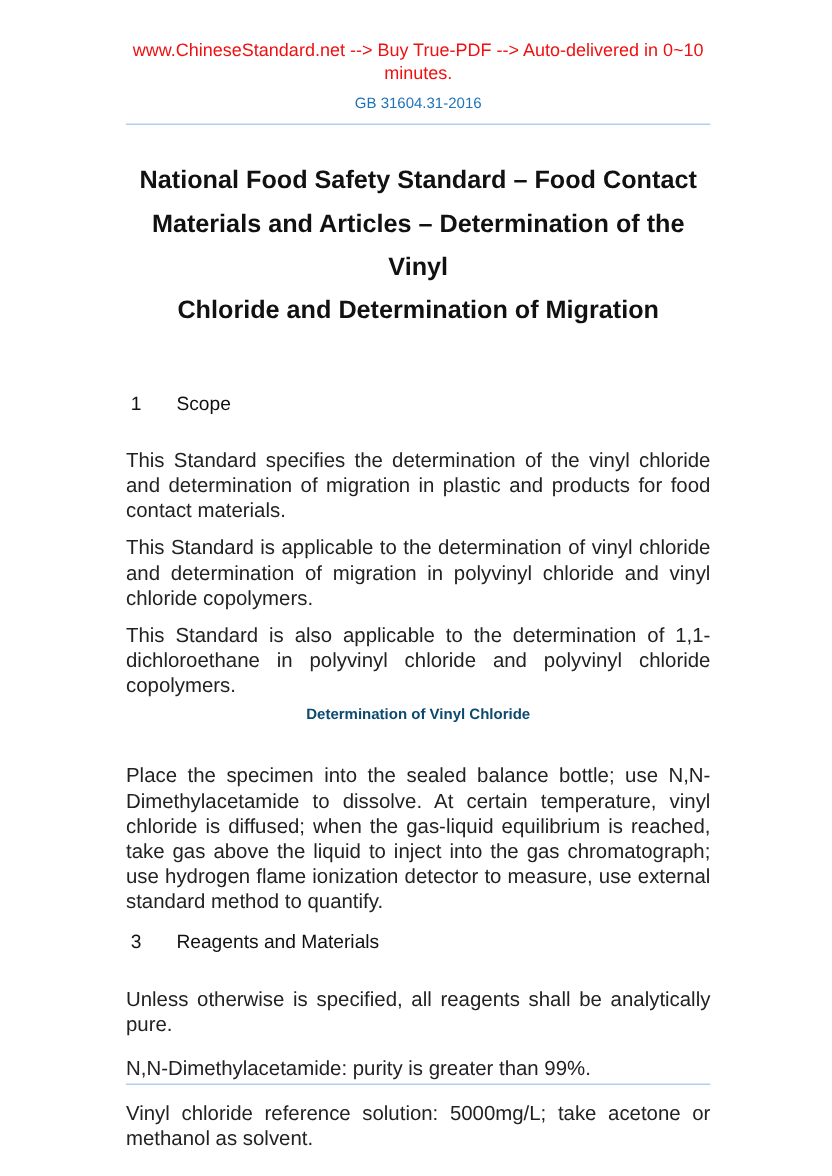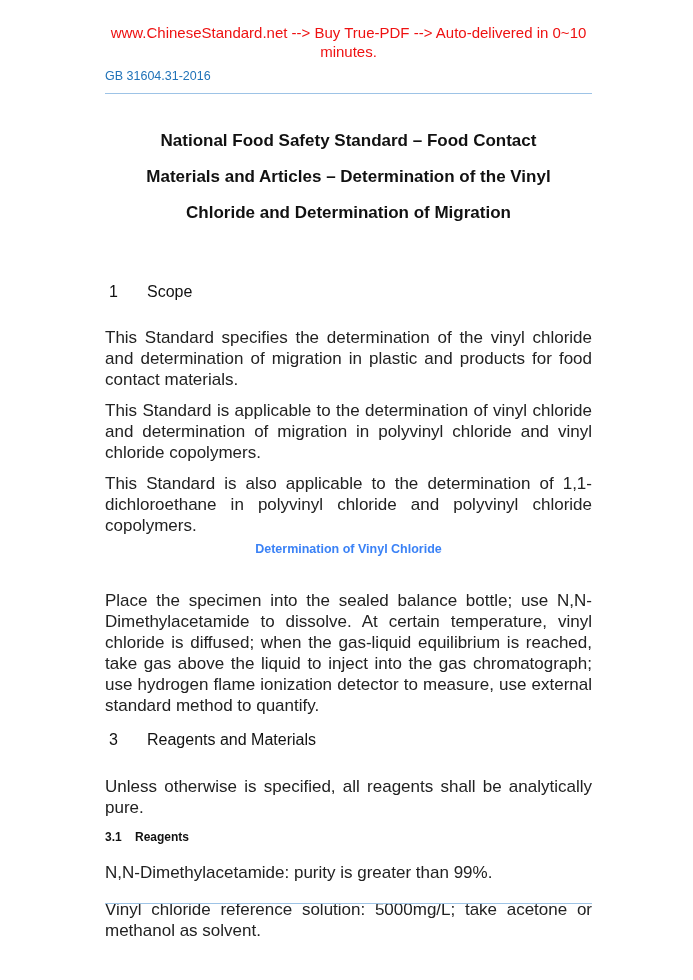--- a/index.html
+++ b/index.html
@@ -10,42 +10,43 @@
     height: 980px;
     background: #ffffff;
     font-family: "Liberation Sans", sans-serif;
     color: #222222;
     overflow: hidden;
   }
   .content { margin: 0 101px 0 105px; }
 
   
   .promo {
-    padding-top: 23px;
+    padding-top: 33px;
     text-align: center;
     font-size: 15px;
     line-height: 19px;
     color: #ee1111;
   }
   .std-code {
     margin-top: 7px;
+    text-align: center;
     font-size: 12.5px;
     line-height: 16px;
     color: #1f72b8;
   }
   .rule {
     margin-top: 9px;
     border-top: 1px solid #9dc3e6;
     height: 0;
   }
 
   
   h1.doc-title {
     margin: 29px 0 0 0;
-    font-size: 17px;
+    font-size: 21px;
     font-weight: bold;
     line-height: 36px;
     text-align: center;
     color: #111111;
   }
   h1.doc-title span { display: block; }
 
   
   h2.sec {
     margin: 4px;
@@ -71,21 +72,21 @@
   p.mt-22 { margin-top: 32px; }
   p.mt-26 { margin-top: 26px; }
   p.mt-16 { margin-top: 16px; }
 
   .part-heading {
     margin-top: 5px;
     font-size: 12.5px;
     font-weight: bold;
     line-height: 17px;
     text-align: center;
-    color: #3b82f6;
+    color: #0c4a6e;
   }
 
   h3.sub {
     margin: 11px 0 0 0;
     font-size: 12px;
     font-weight: bold;
     line-height: 17px;
     color: #111111;
   }
   h3.mt-10 { margin-top: 10px; }
@@ -138,21 +139,20 @@
     <p class="body">This Standard is applicable to the determination of vinyl chloride and determination of migration in polyvinyl chloride and vinyl chloride copolymers.</p>
     <p class="body">This Standard is also applicable to the determination of 1,1-dichloroethane in polyvinyl chloride and polyvinyl chloride copolymers.</p>
 
     <div class="part-heading">Determination of Vinyl Chloride</div>
 
     <p class="body mt-22">Place the specimen into the sealed balance bottle; use N,N-Dimethylacetamide to dissolve. At certain temperature, vinyl chloride is diffused; when the gas-liquid equilibrium is reached, take gas above the liquid to inject into the gas chromatograph; use hydrogen flame ionization detector to measure, use external standard method to quantify.</p>
 
     <h2 class="sec mt-13"><span class="num">3</span><span>Reagents and Materials</span></h2>
     <p class="body mt-26">Unless otherwise is specified, all reagents shall be analytically pure.</p>
 
-    <h3 class="sub"><span class="num">3.1</span><span>Reagents</span></h3>
     <p class="body mt-16">N,N-Dimethylacetamide: purity is greater than 99%.</p>
 
     <p class="body mt-16">Vinyl chloride reference solution: 5000mg/L; take acetone or methanol as solvent.</p>
 
 
   </div>
 
   <div class="footer">
     <div class="footer-rule"></div>
   </div>

